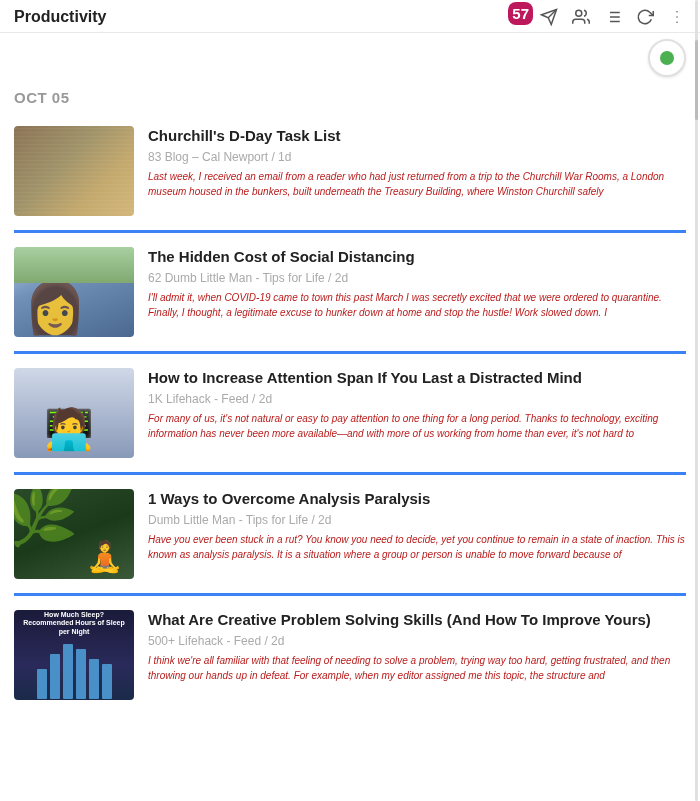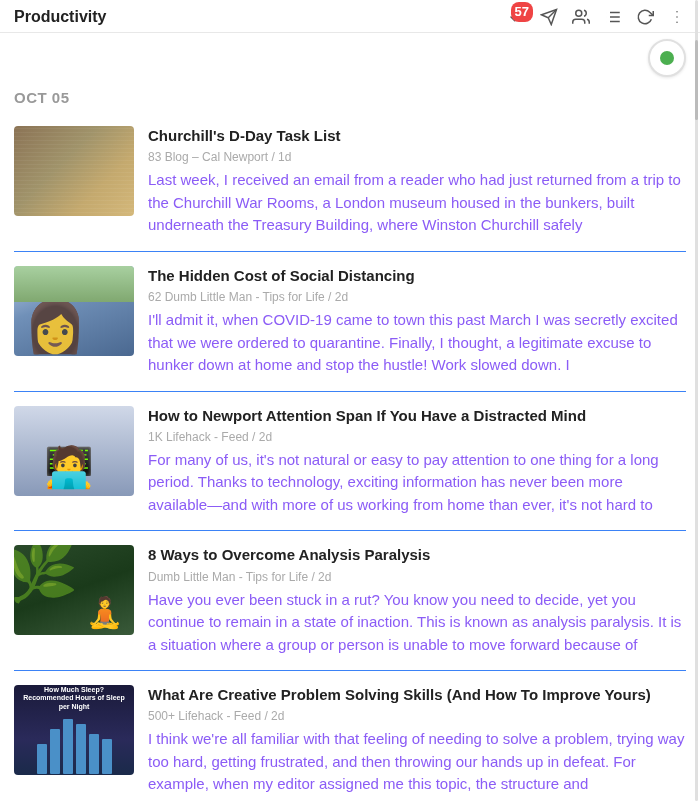--- a/index.html
+++ b/index.html
@@ -34,23 +34,23 @@
     }
     .badge-container {
       position: relative;
       display: inline-flex;
       align-items: center;
     }
     .badge {
       position: absolute;
       top: -6px;
       right: -7px;
-      background: #ef4444;
+      background: #be185d;
       color: #fff;
-      font-size: 13px;
+      font-size: 15px;
       font-weight: 700;
       border-radius: 8px;
       padding: 1px 4px;
       line-height: 1.4;
     }
     .icon-btn {
       cursor: pointer;
       color: #555;
       font-size: 16px;
       display: flex;
@@ -94,21 +94,21 @@
     }
 
     
     .article-list {
       padding: 0 14px;
     }
     .article-item {
       display: flex;
       gap: 14px;
       padding: 14px 0;
-      border-bottom: 1px solid #3b82f6;
+      border-bottom: 3px solid #3b82f6;
       cursor: pointer;
     }
     .article-item:last-child {
       border-bottom: none;
     }
     .article-thumb {
       width: 120px;
       min-width: 120px;
       height: 90px;
       border-radius: 4px;
@@ -232,23 +232,24 @@
       color: #222;
       line-height: 1.35;
       margin-bottom: 4px;
     }
     .article-meta {
       font-size: 12px;
       color: #aaa;
       margin-bottom: 5px;
     }
     .article-excerpt {
-      font-size: 15px;
-      color: #8b5cf6;
+      font-size: 10px;
+      color: #b91c1c;
       line-height: 1.5;
+      font-style: italic;
     }
 
     
     .scroll-indicator {
       position: fixed;
       right: 2px;
       top: 0;
       bottom: 0;
       width: 3px;
       background: #e0e0e0;
@@ -346,30 +347,30 @@
     <div class="article-content">
       <div class="article-title">The Hidden Cost of Social Distancing</div>
       <div class="article-meta">62  Dumb Little Man - Tips for Life / 2d</div>
       <div class="article-excerpt">I'll admit it, when COVID-19 came to town this past March I was secretly excited that we were ordered to quarantine. Finally, I thought, a legitimate excuse to hunker down at home and stop the hustle! Work slowed down. I</div>
     </div>
   </div>
 
   <div class="article-item">
     <div class="article-thumb thumb-3"></div>
     <div class="article-content">
-      <div class="article-title">How to Newport Attention Span If You Have a Distracted Mind</div>
+      <div class="article-title">How to Increase Attention Span If You Last a Distracted Mind</div>
       <div class="article-meta">1K  Lifehack - Feed / 2d</div>
       <div class="article-excerpt">For many of us, it's not natural or easy to pay attention to one thing for a long period. Thanks to technology, exciting information has never been more available—and with more of us working from home than ever, it's not hard to</div>
     </div>
   </div>
 
   <div class="article-item">
     <div class="article-thumb thumb-4"></div>
     <div class="article-content">
-      <div class="article-title">8 Ways to Overcome Analysis Paralysis</div>
+      <div class="article-title">1 Ways to Overcome Analysis Paralysis</div>
       <div class="article-meta">Dumb Little Man - Tips for Life / 2d</div>
       <div class="article-excerpt">Have you ever been stuck in a rut? You know you need to decide, yet you continue to remain in a state of inaction. This is known as analysis paralysis. It is a situation where a group or person is unable to move forward because of</div>
     </div>
   </div>
 
   <div class="article-item">
     <div class="article-thumb thumb-5">
       <div class="thumb-5-inner">
         <div class="thumb-5-title">How Much Sleep?<br>Recommended Hours of Sleep per Night</div>
         <div class="sleep-bars">

